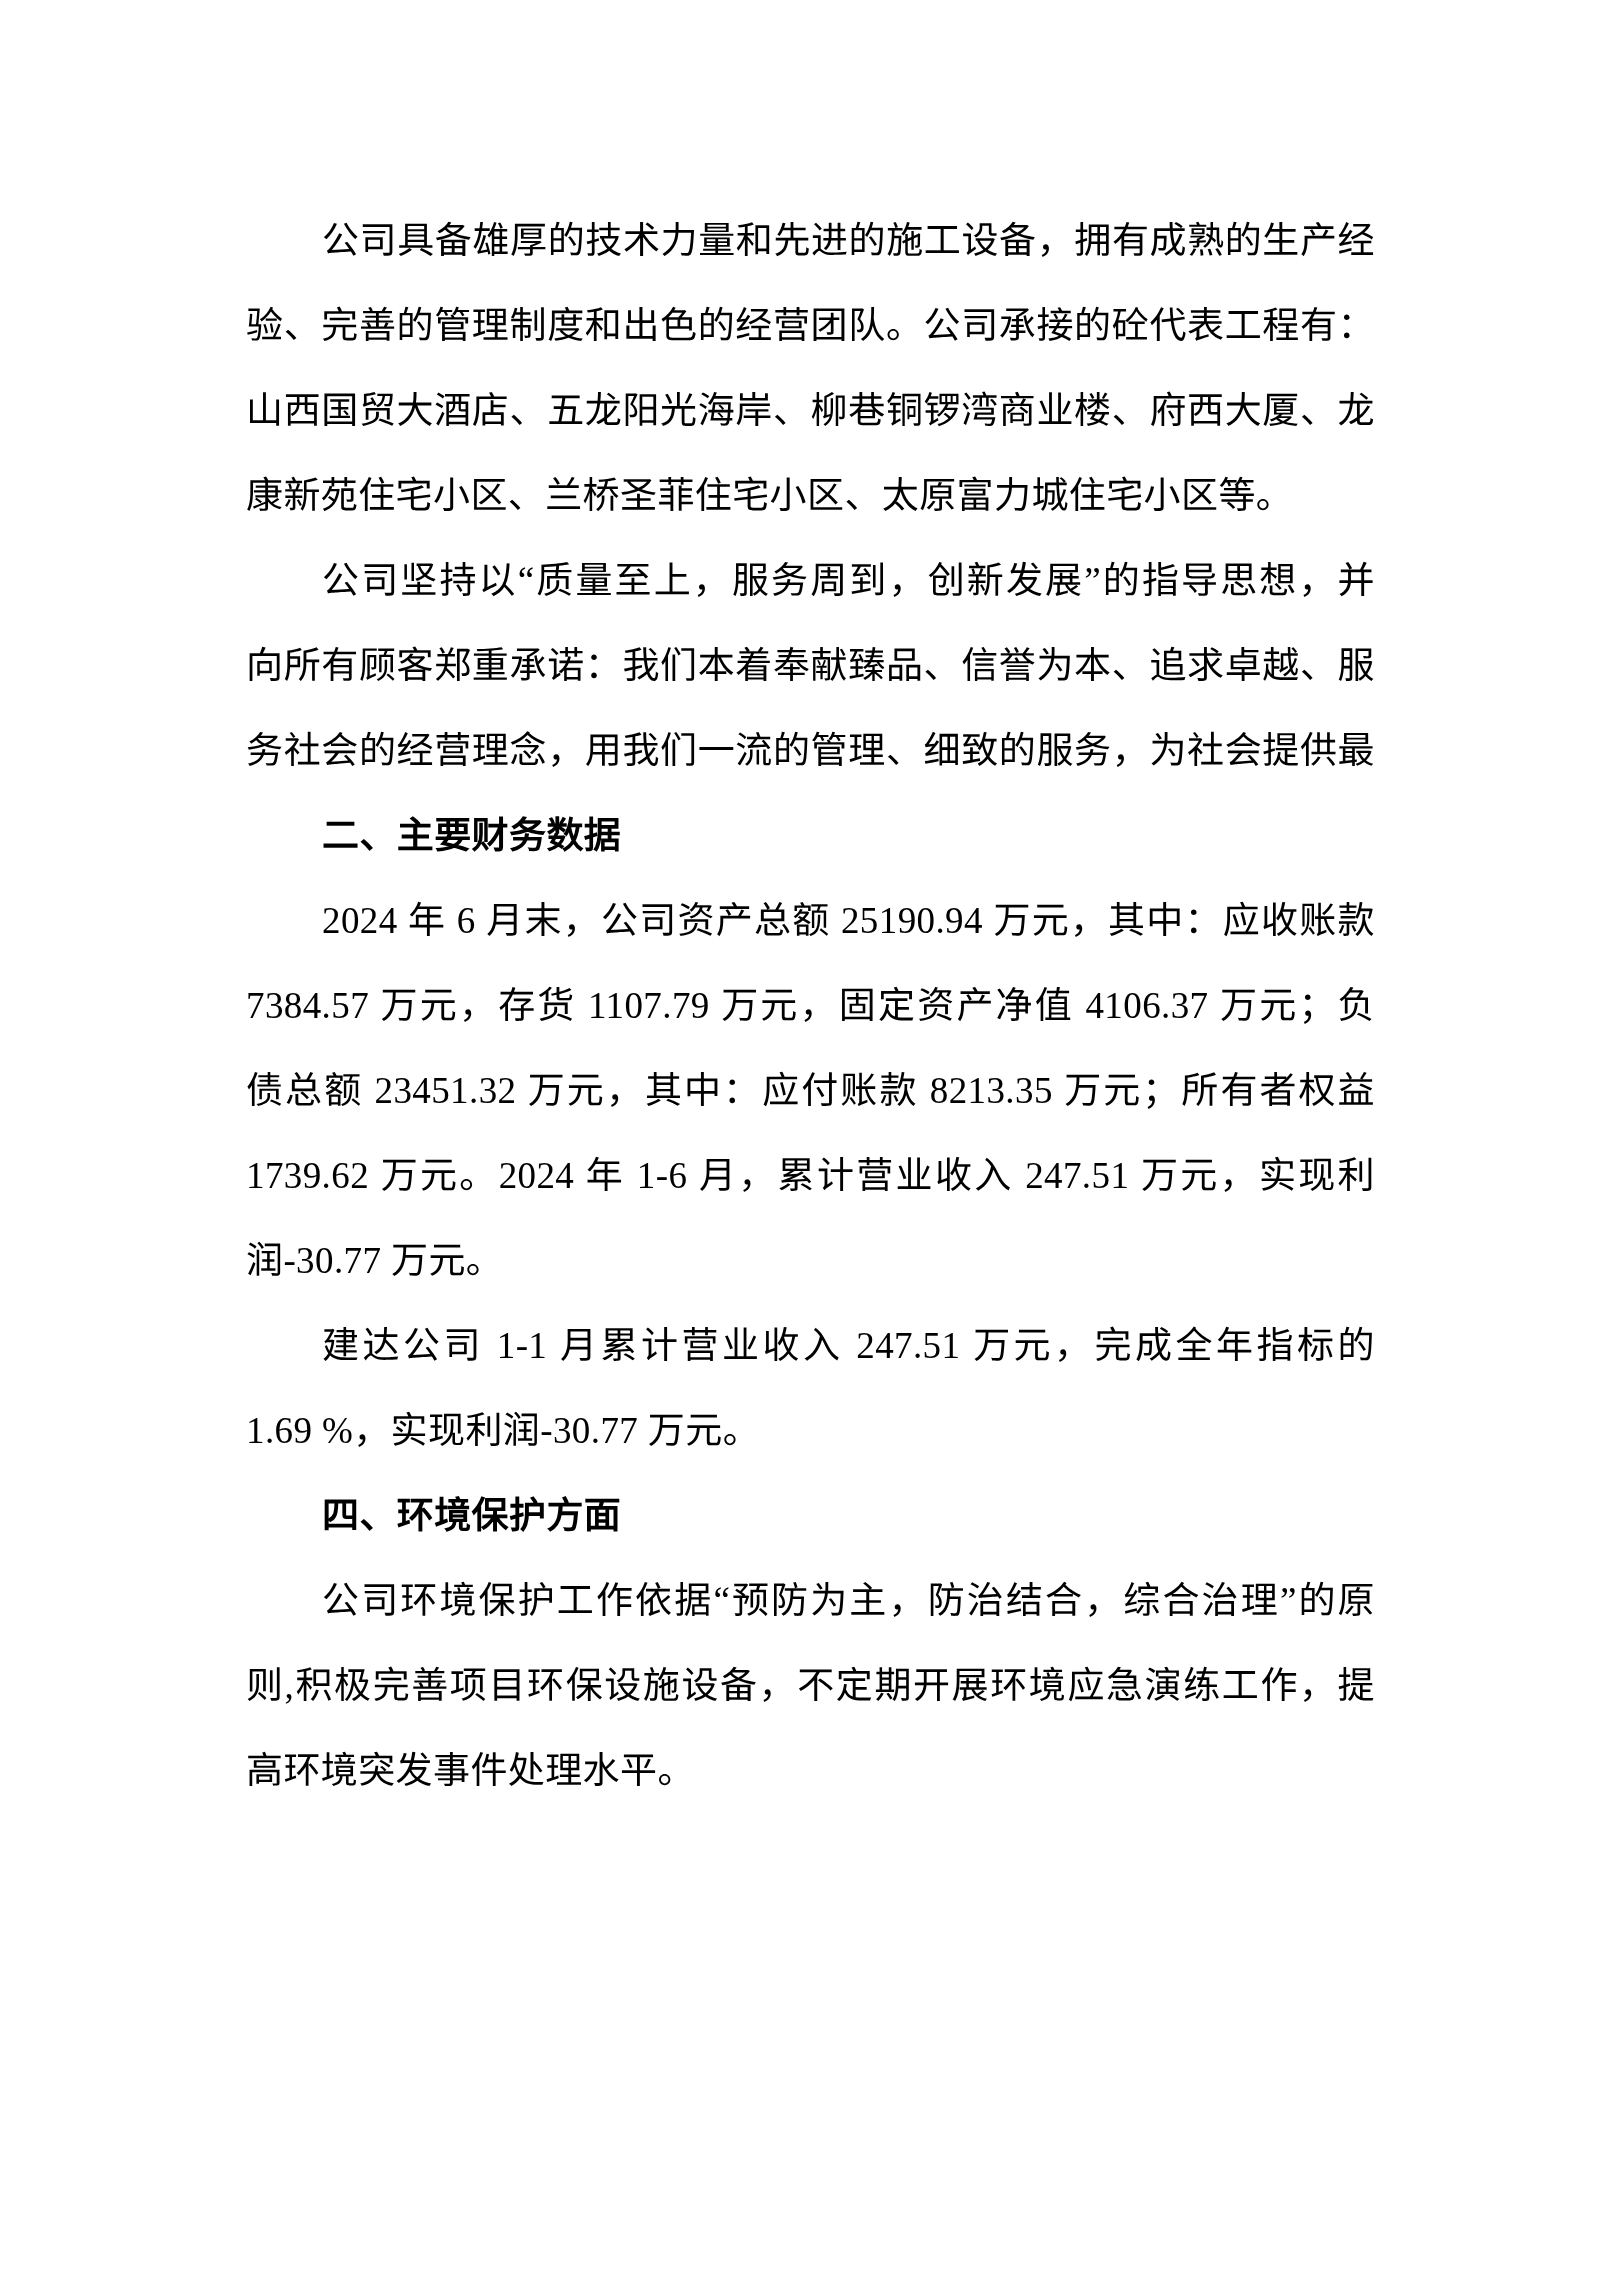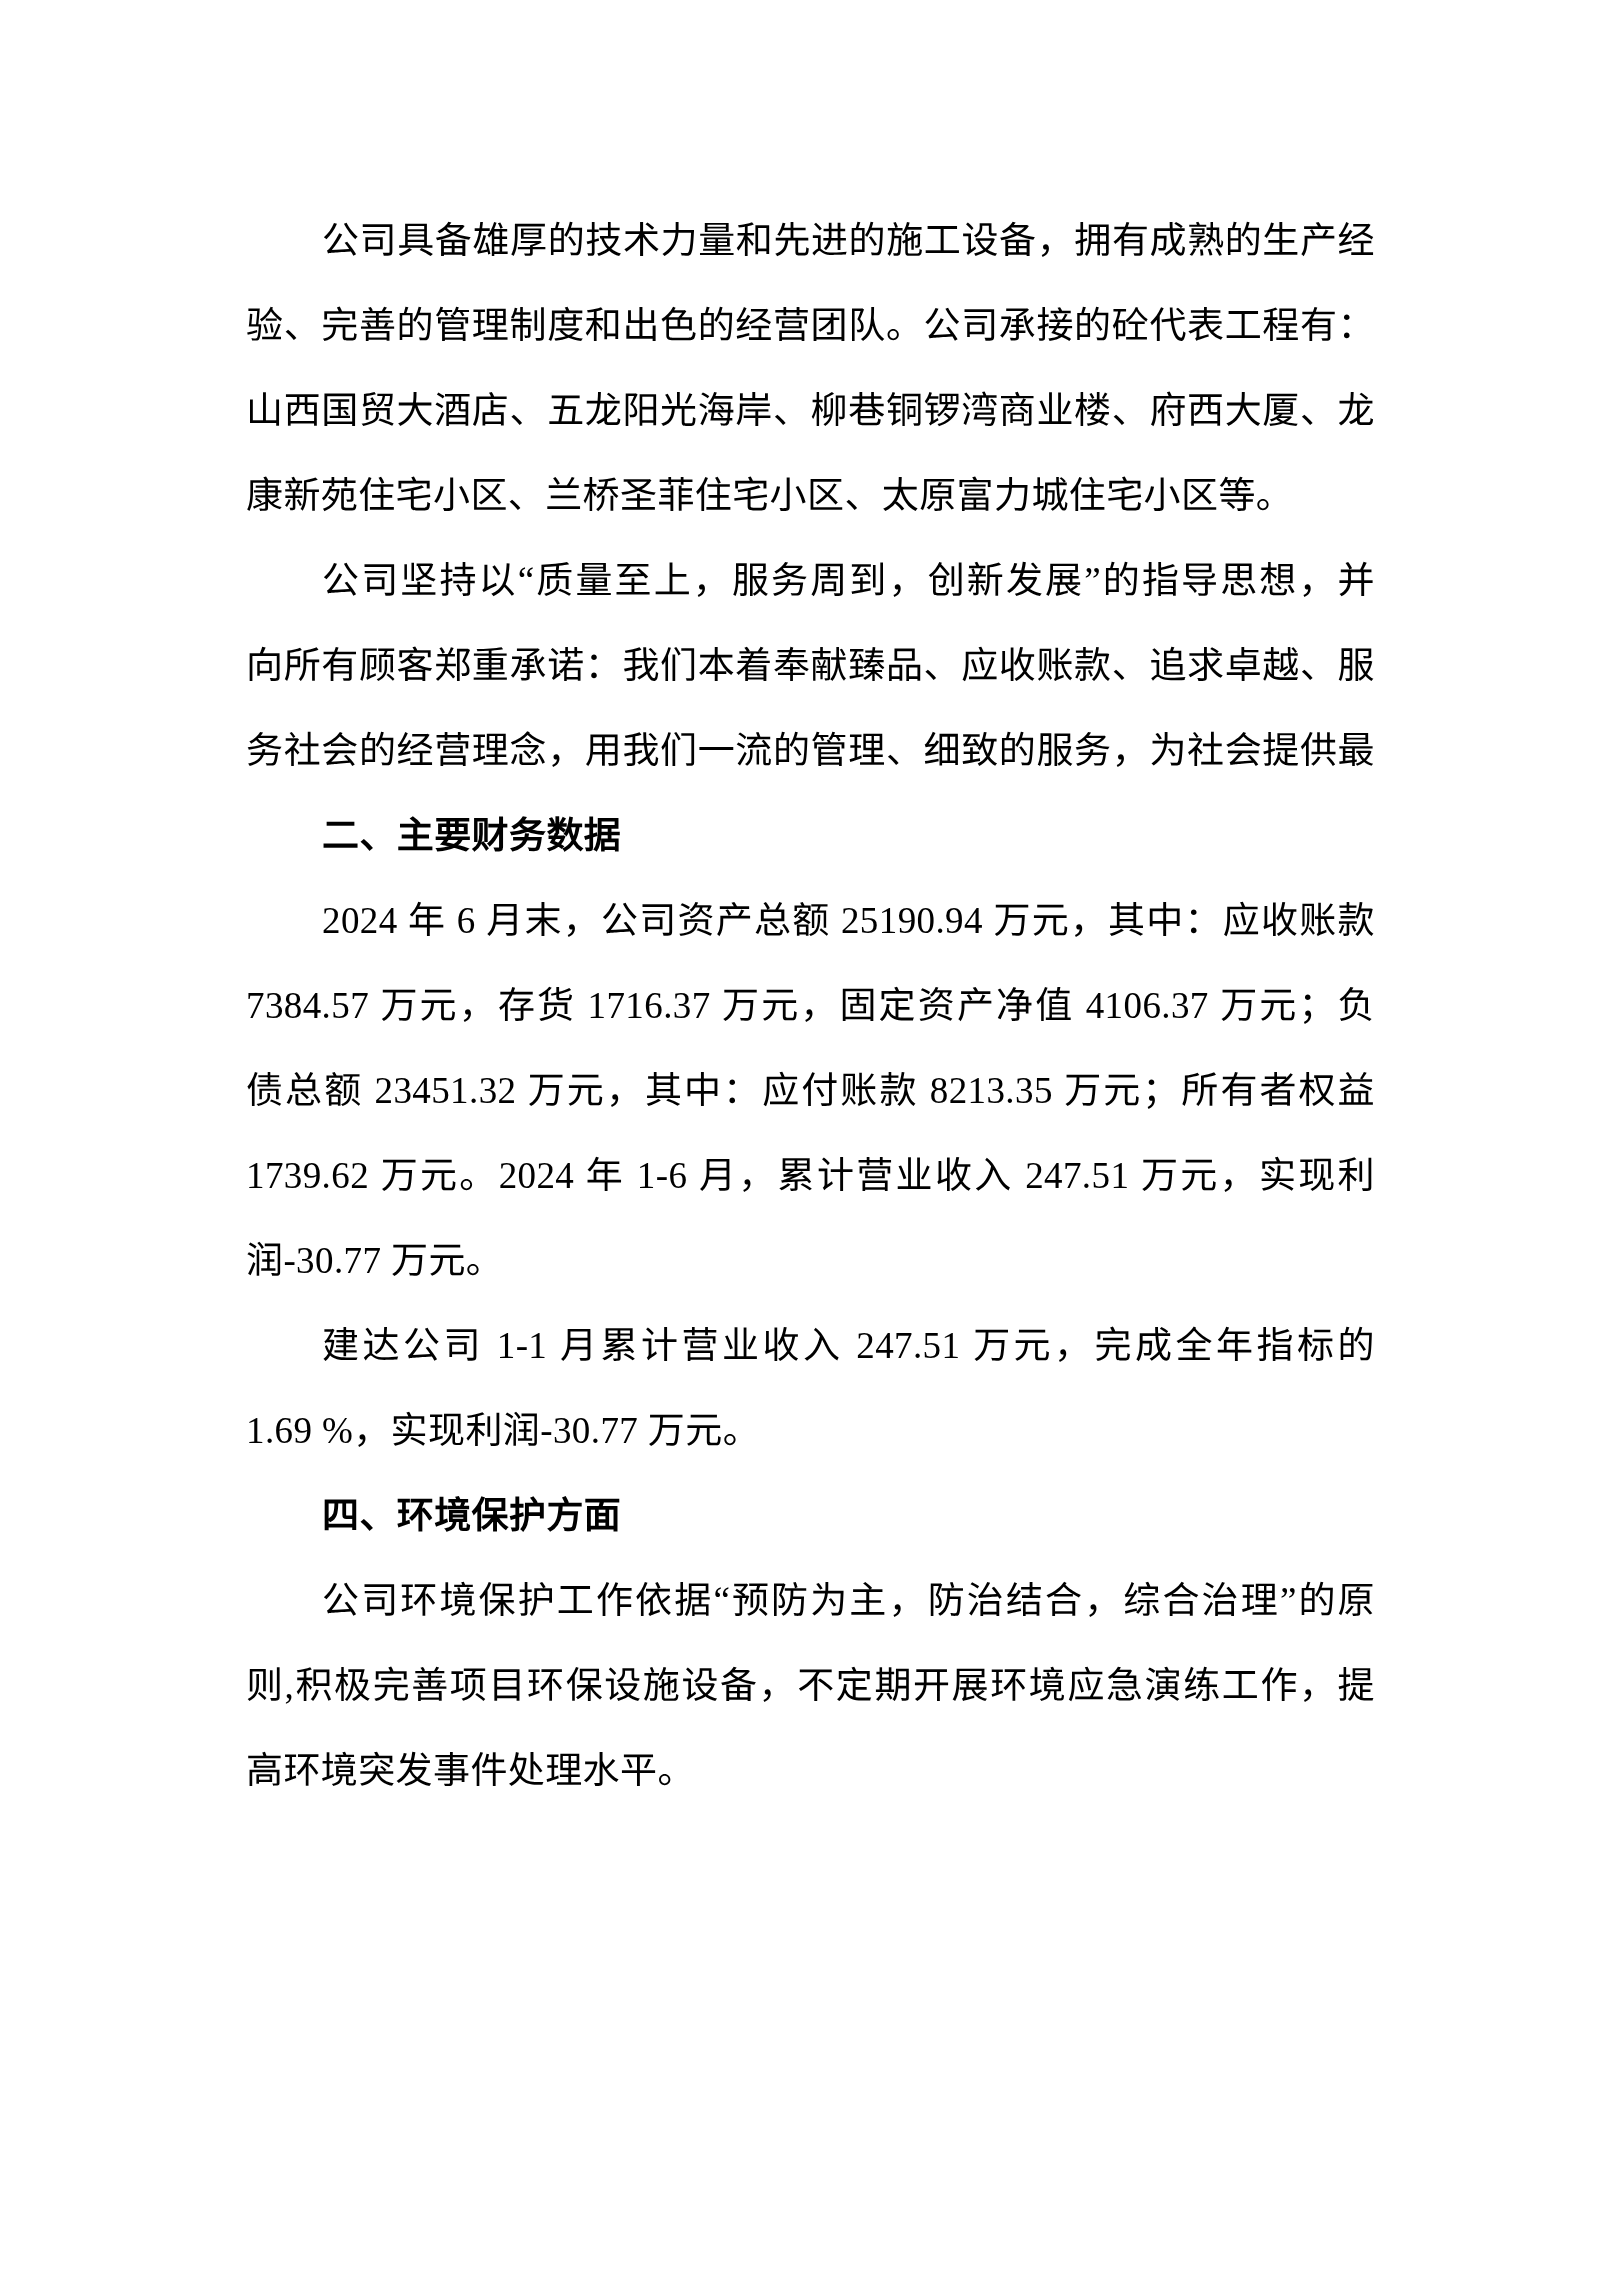--- a/index.html
+++ b/index.html
@@ -55,25 +55,25 @@
 <body style="background: rgb(255, 255, 255); color: rgb(0, 0, 0);">
 
 <div class="page">
   <div class="text-column">
 
   <div class="line indent fill">公司具备雄厚的技术力量和先进的施工设备，拥有成熟的生产经</div>
       <div class="line fill">验、完善的管理制度和出色的经营团队。公司承接的砼代表工程有：</div>
       <div class="line fill">山西国贸大酒店、五龙阳光海岸、柳巷铜锣湾商业楼、府西大厦、龙</div>
       <div class="line">康新苑住宅小区、兰桥圣菲住宅小区、太原富力城住宅小区等。</div>
       <div class="line indent fill">公司坚持以“质量至上，服务周到，创新发展”的指导思想，并</div>
-      <div class="line fill">向所有顾客郑重承诺：我们本着奉献臻品、应收账款、追求卓越、服</div>
+      <div class="line fill">向所有顾客郑重承诺：我们本着奉献臻品、信誉为本、追求卓越、服</div>
       <div class="line fill">务社会的经营理念，用我们一流的管理、细致的服务，为社会提供最</div>
       <div class="line indent head">二、主要财务数据</div>
       <div class="line indent fill">2024 年 6 月末，公司资产总额 25190.94 万元，其中：应收账款</div>
-      <div class="line fill">7384.57 万元，存货 1716.37 万元，固定资产净值 4106.37 万元；负</div>
+      <div class="line fill">7384.57 万元，存货 1107.79 万元，固定资产净值 4106.37 万元；负</div>
       <div class="line fill">债总额 23451.32 万元，其中：应付账款 8213.35 万元；所有者权益</div>
       <div class="line fill">1739.62 万元。2024 年 1-6 月，累计营业收入 247.51 万元，实现利</div>
       <div class="line">润-30.77 万元。</div>
       <div class="line indent fill">建达公司 1-1 月累计营业收入 247.51 万元，完成全年指标的</div>
       <div class="line">1.69 %，实现利润-30.77 万元。</div>
       <div class="line indent head">四、环境保护方面</div>
       <div class="line indent fill">公司环境保护工作依据“预防为主，防治结合，综合治理”的原</div>
       <div class="line fill">则,积极完善项目环保设施设备，不定期开展环境应急演练工作，提</div>
       <div class="line">高环境突发事件处理水平。</div>
     </div>

